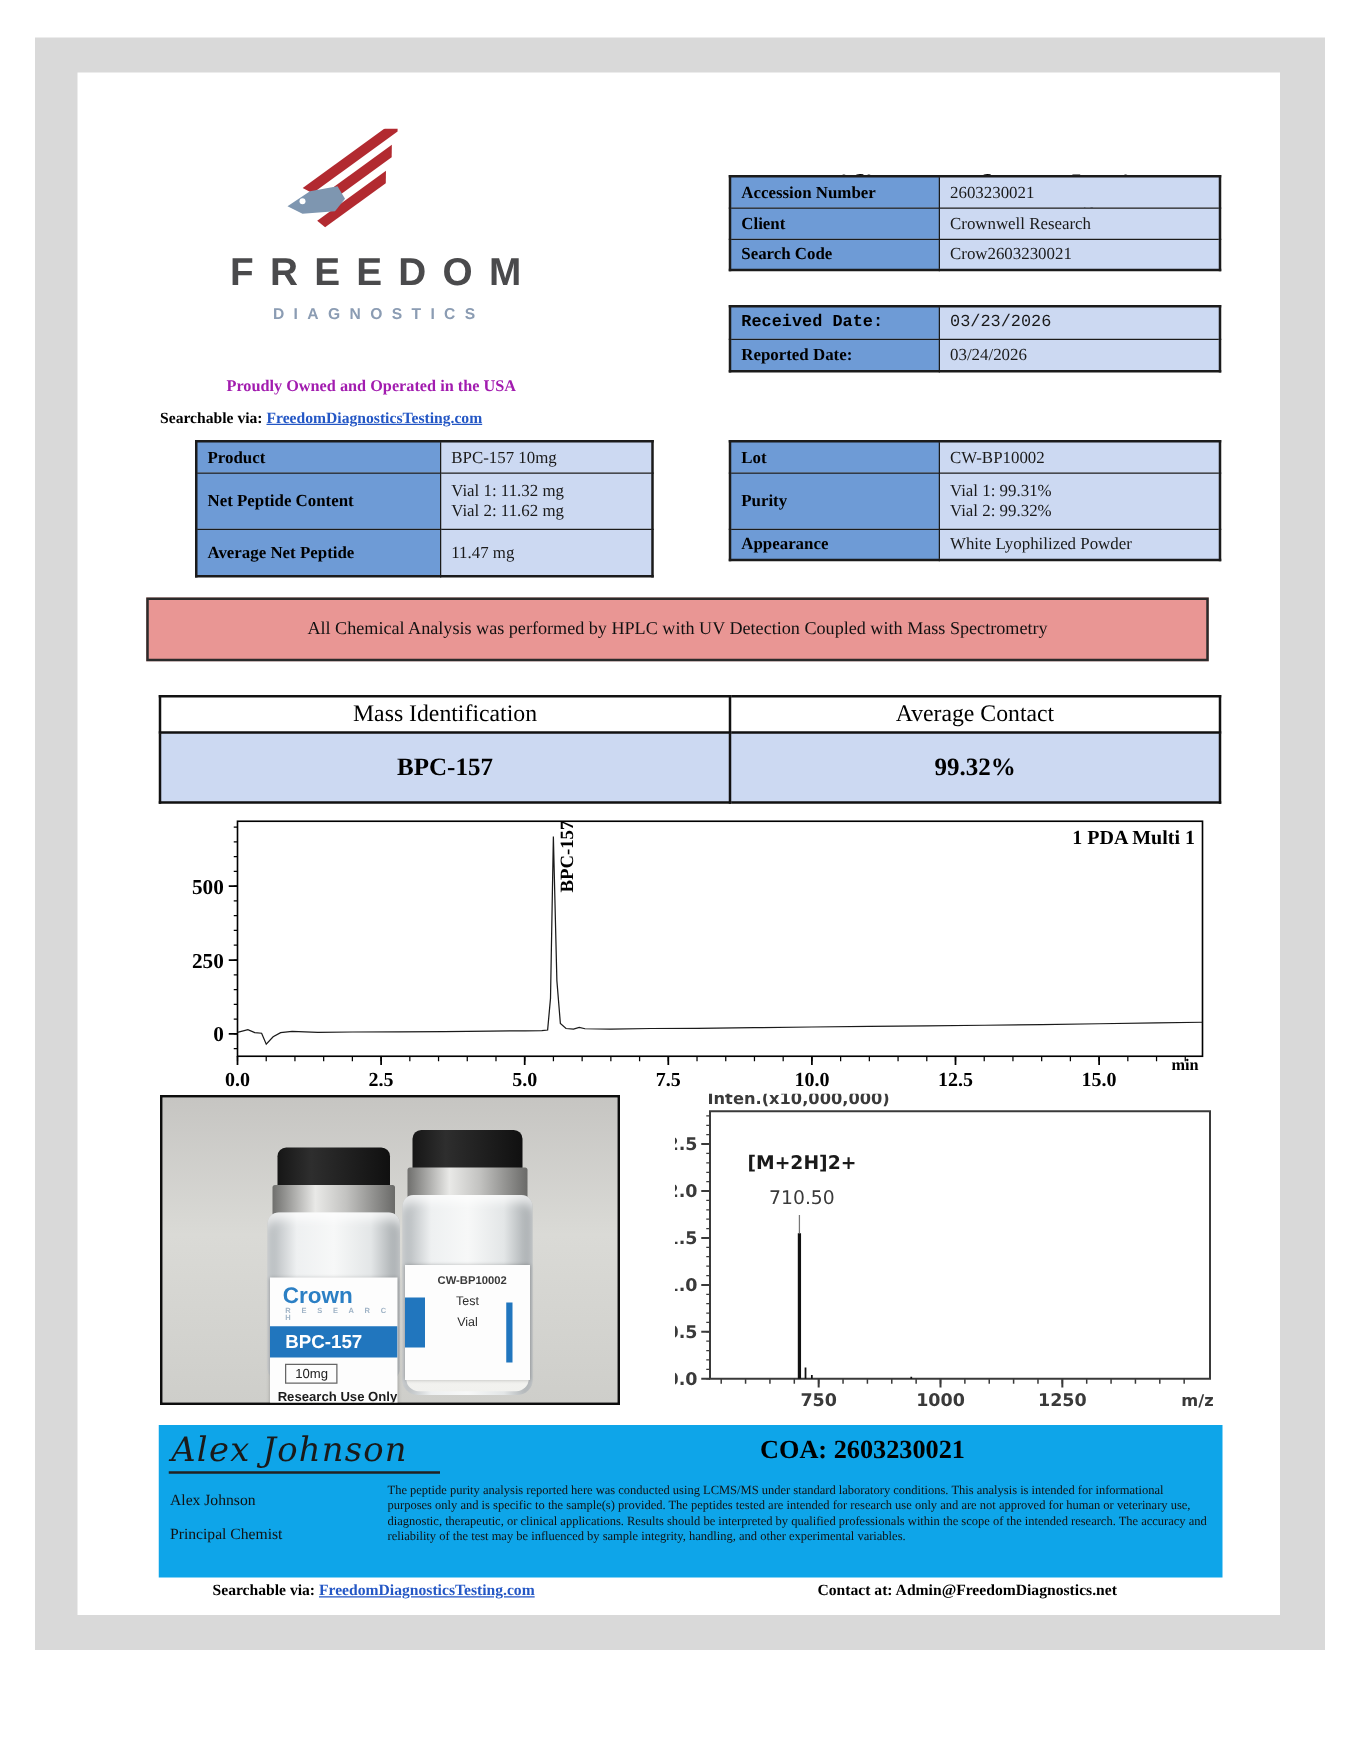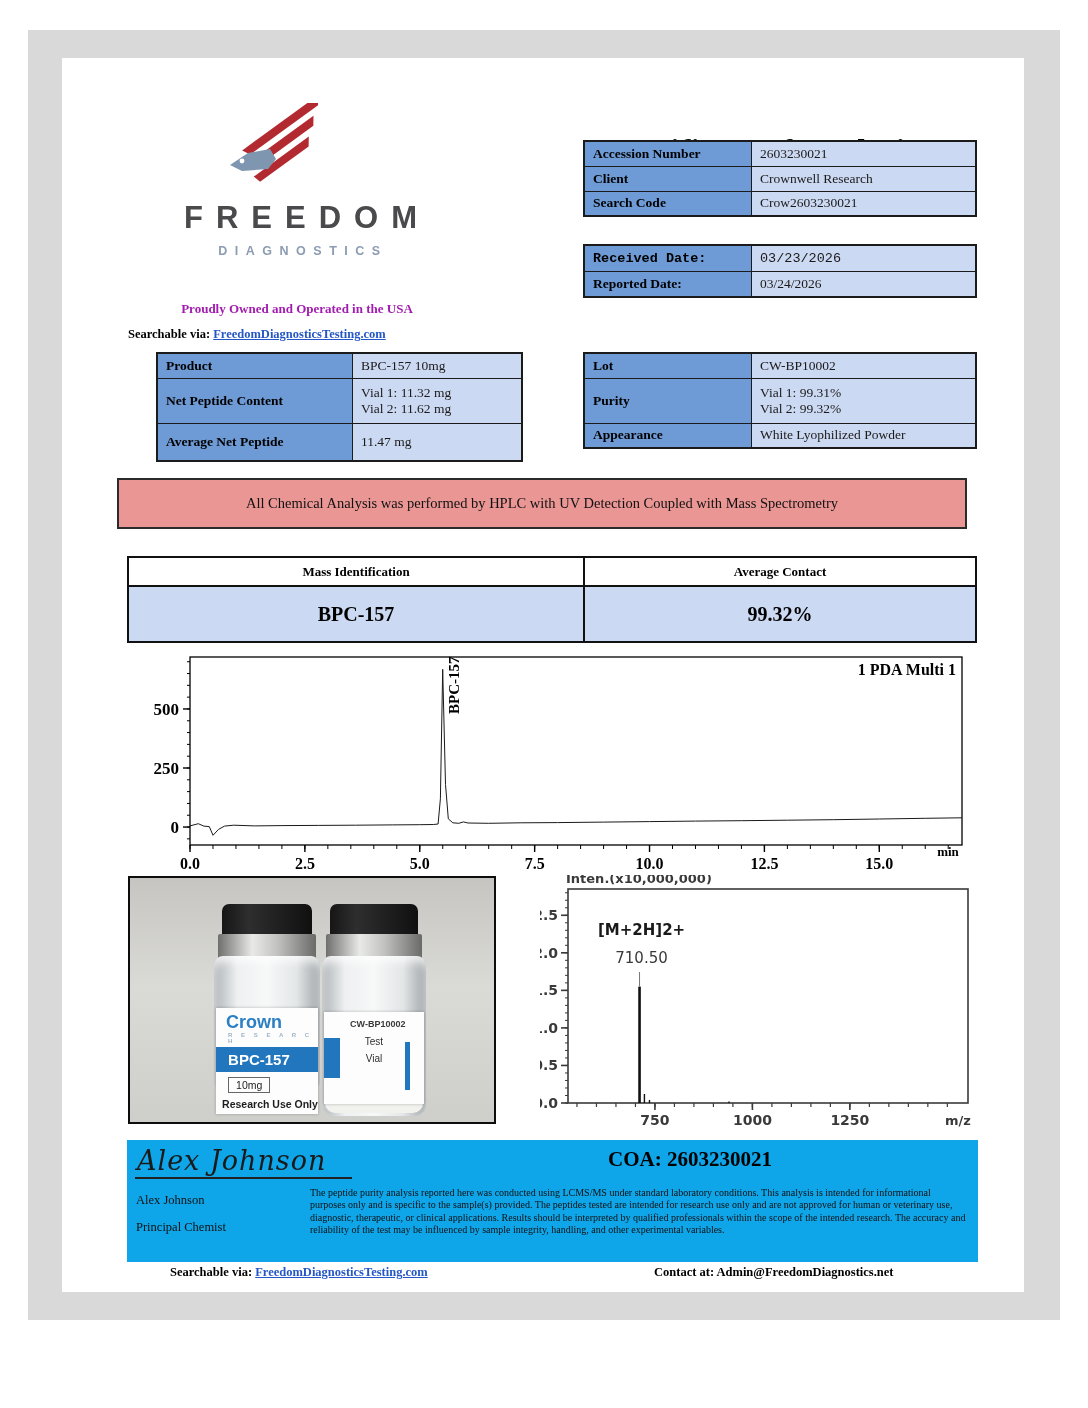--- a/index.html
+++ b/index.html
@@ -23,21 +23,21 @@
   table.t1{border-collapse:collapse;border:2px solid #1b1b1b;table-layout:fixed;}
   table.t1 td{border:1.5px solid #1b1b1b;padding:1px 8px;font-size:13.5px;vertical-align:middle;}
   td.lbl{background:#6e9bd6;font-weight:bold;color:#000;}
   td.val{background:#ccd9f2;color:#1a1a1a;}
 
   .banner{background:#e99694;border:2px solid #2b2b2b;display:flex;align-items:center;
           justify-content:center;font-size:14.5px;color:#111;text-align:center;}
 
   table.result{border-collapse:collapse;border:2.5px solid #111;table-layout:fixed;}
   table.result td{border:2px solid #111;text-align:center;}
-  td.rhead{background:#ffffff;font-size:13px;height:25px;color:#000;font-weight:bold;}
+  td.rhead{background:#ffffff;font-size:19px;height:25px;color:#000;}
   td.rval{background:#ccd9f2;font-size:20px;font-weight:bold;height:52px;color:#000;}
 
   
   .photo{border:2.5px solid #0d0d0d;background:linear-gradient(180deg,#c6c5c2 0%,#dadad6 45%,#cececa 100%);overflow:hidden;}
   .vial{position:absolute;}
   .cap{position:absolute;left:8%;width:84%;height:33px;background:linear-gradient(90deg,#161616,#2e2e2e 30%,#101010);border-radius:7px 7px 3px 3px;}
   .crimp{position:absolute;left:4%;top:30px;width:92%;height:27px;
          background:linear-gradient(90deg,#6f6f6d,#e9e9e7 35%,#c3c3c1 60%,#6a6a68);border-radius:2px;}
   .glass{position:absolute;left:0;top:52px;width:100%;bottom:0;border-radius:9px 9px 12px 12px;
          background:linear-gradient(90deg,#aeb3b6 0%,#eef0f1 22%,#f7f8f8 50%,#e3e6e7 78%,#9fa4a7 100%);
@@ -248,21 +248,21 @@
         <text x="34" y="126.00502512562814" text-anchor="end" font-size="17" font-weight="bold" font-family="Liberation Serif, serif" fill="#000">250</text>
         <line x1="38" y1="60.959798994974875" x2="45" y2="60.959798994974875" stroke="#000" stroke-width="1.4"></line>
         <text x="34" y="66.95979899497488" text-anchor="end" font-size="17" font-weight="bold" font-family="Liberation Serif, serif" fill="#000">500</text>
         <polyline points="45.0,177.9 53.3,175.7 58.8,178.1 64.3,178.6 68.0,187.3 73.5,181.4 79.5,178.1 88.7,177.2 109.3,177.9 136.9,177.6 173.7,177.4 210.4,177.2 247.2,176.9 274.8,176.7 288.5,176.5 293.1,176.0 295.4,150.7 297.7,21.3 300.5,136.5 303.3,170.8 307.8,174.8 313.8,175.3 318.4,173.9 323.0,175.0 343.7,175.3 375.9,174.8 412.6,174.6 458.6,174.1 504.5,173.6 550.5,173.1 596.4,172.7 642.4,172.2 688.3,171.7 734.3,171.0 780.2,170.3 817.0,169.8" fill="none" stroke="#1a1a1a" stroke-width="1"></polyline>
         <text transform="translate(313.7,66) rotate(-90)" text-anchor="start" font-size="15" font-weight="bold" font-family="Liberation Serif, serif" fill="#000">BPC-157</text>
         <text x="811" y="27" text-anchor="end" font-size="16" font-weight="bold" font-family="Liberation Serif, serif" fill="#000">1 PDA Multi 1</text>
         <text x="803" y="208" text-anchor="middle" font-size="13" font-weight="bold" font-family="Liberation Serif, serif" fill="#000">min</text>
       </svg>
 
     <div class="abs photo" style="left:66px;top:818px;width:364px;height:244px;">
-      <div class="vial" style="left:84px;top:26px;width:106px;height:188px;text-decoration:underline;">
+      <div class="vial" style="left:84px;top:40px;width:106px;height:188px;text-decoration:underline;">
         <div class="cap"></div>
         <div class="crimp"></div>
         <div class="glass">
           <div class="powder"></div>
           <div class="vlabel" style="top:52px;height:106px;">
             <div class="brand">Crown</div>
             <div class="brand-sub">R E S E A R C H</div>
             <div class="blueband">BPC-157</div>
             <div class="mg">10mg</div>
             <div class="ruo">Research Use Only</div>

